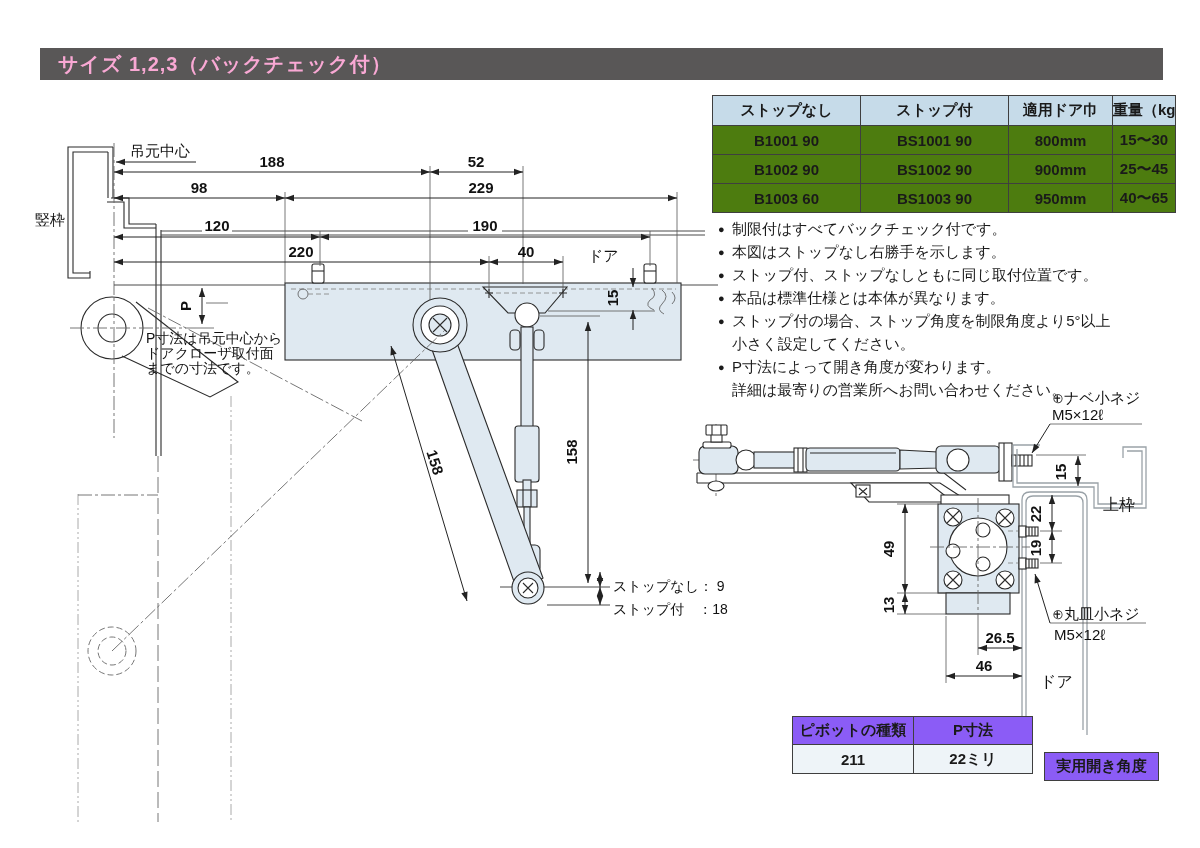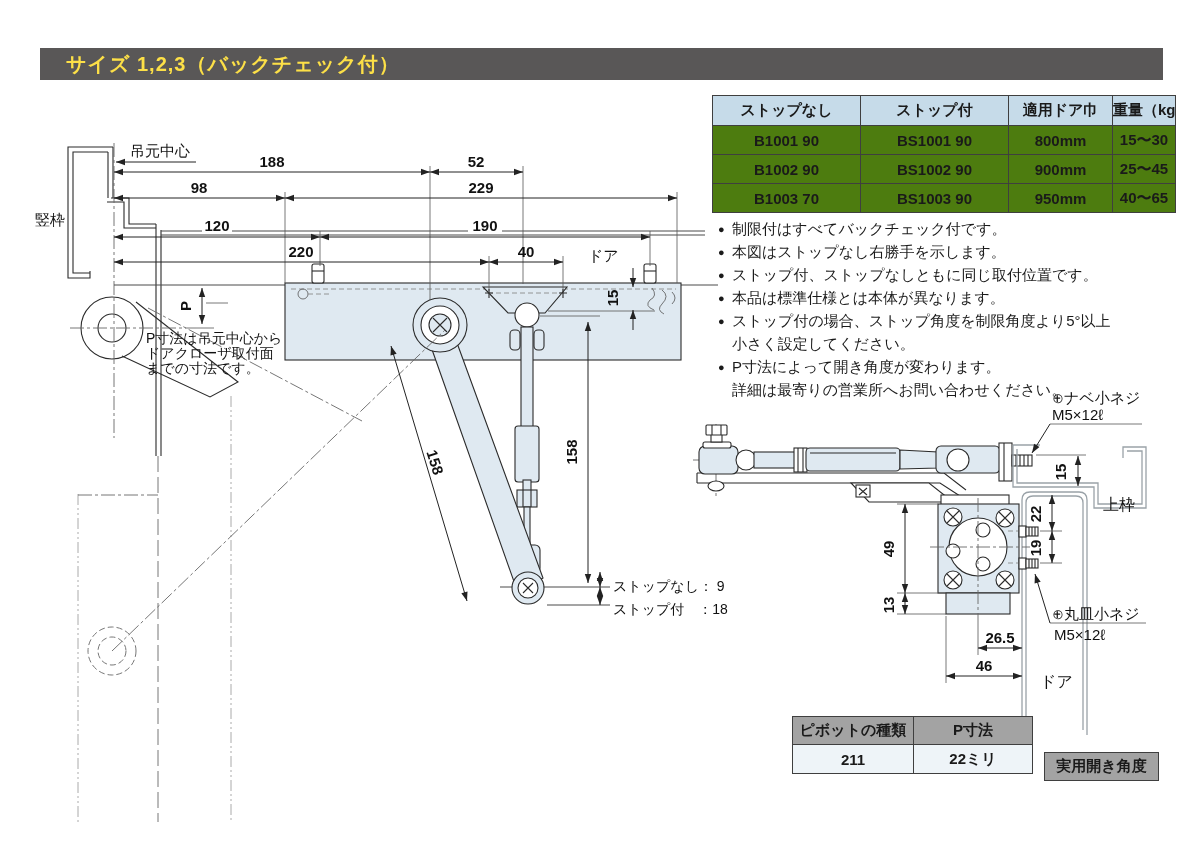--- a/index.html
+++ b/index.html
@@ -1,33 +1,33 @@
 <!DOCTYPE html>
 <html><head>
 <meta charset="utf-8">
 <style>
   html,body{margin:0;padding:0;}
   body{width:1200px;height:848px;position:relative;background:#fff;
        font-family:"Liberation Sans",sans-serif;color:#1a1a1a;overflow:hidden;}
 
   
   #title-bar{position:absolute;left:40px;top:48px;width:1123px;height:32px;
-    background:#595757;color:#fde047;font-size:20px;font-weight:bold;
-    line-height:33px;padding-left:26px;letter-spacing:1px;box-sizing:border-box;}
+    background:#595757;color:#f9a8d4;font-size:20px;font-weight:bold;
+    line-height:33px;padding-left:18px;letter-spacing:1px;box-sizing:border-box;}
 
   
   table{border-collapse:collapse;table-layout:fixed;font-size:15px;}
   td,th{border:1px solid #3f3f3f;text-align:center;font-weight:bold;
         padding:0;overflow:hidden;white-space:nowrap;}
   #spec-table{position:absolute;left:712px;top:95px;width:463px;}
   #spec-table th{height:29px;background:#c6dbe9;}
   #spec-table td{height:28px;background:#4d7c0f;}
   #pivot-left{position:absolute;left:792px;top:716px;width:240px;}
   #pivot-right{position:absolute;left:1044px;top:752px;width:114px;}
-  #pivot-left th,#pivot-right th{height:27px;background:#a3a3a3;}
+  #pivot-left th,#pivot-right th{height:27px;background:#8b5cf6;}
   #pivot-left td,#pivot-right td{height:28px;background:#eef4f8;}
   #pivot-right td{height:56px;font-size:16px;}
 
   
   #notes{position:absolute;left:718px;top:218px;width:462px;font-size:15px;}
   .note-row{display:flex;line-height:22.5px;}
   .note-bullet{width:14px;flex:0 0 14px;font-size:11px;line-height:23px;}
   .note-cont{padding-left:14px;line-height:22.5px;}
 
   
@@ -285,21 +285,21 @@
     <td>800mm</td>
     <td>15〜30</td>
   </tr>
   <tr>
     <td>B1002 90</td>
     <td>BS1002 90</td>
     <td>900mm</td>
     <td>25〜45</td>
   </tr>
   <tr>
-    <td>B1003 70</td>
+    <td>B1003 60</td>
     <td>BS1003 90</td>
     <td>950mm</td>
     <td>40〜65</td>
   </tr>
 </tbody>
   </table>
 
 <div id="notes">
   <div class="note-row">
       <span class="note-bullet">●</span>

